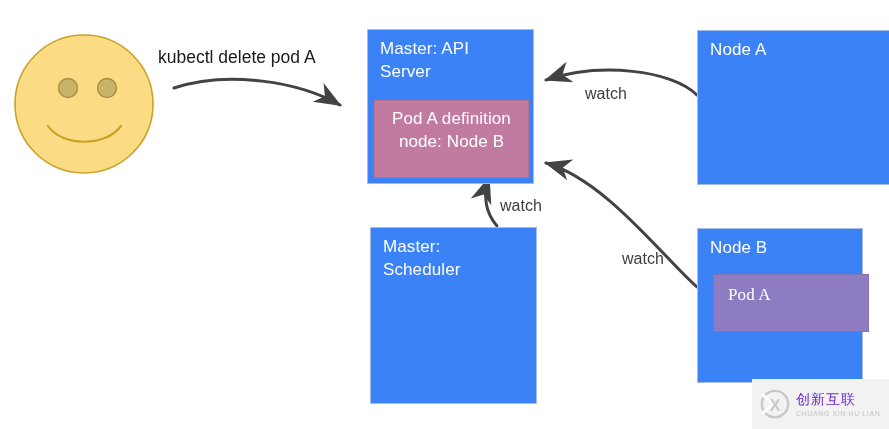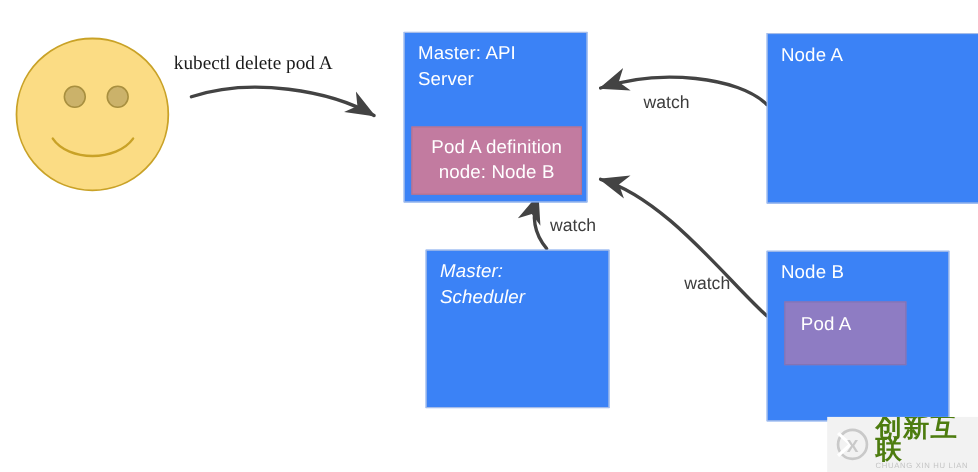--- a/index.html
+++ b/index.html
@@ -72,21 +72,20 @@
     font-size: 16px;
     line-height: 20px;
     white-space: nowrap;
   }
   .command-label {
     position: absolute;
     color: #1a1a1a;
     font-size: 17.5px;
     line-height: 22px;
     white-space: nowrap;
-    font-family: Liberation Serif, serif;
   }
   
   #watermark {
     position: absolute;
     left: 752px;
     top: 379px;
     width: 137px;
     height: 50px;
     background: #f2f2f2;
     display: flex;
@@ -99,25 +98,25 @@
     height: 30px;
     flex: none;
   }
   #watermark .wm-text {
     margin-left: 6px;
     display: flex;
     flex-direction: column;
     justify-content: center;
   }
   #watermark .wm-cn {
-    font-size: 24px;
+    font-size: 14px;
     line-height: 20px;
-    color: #4d7c0f;
+    color: #6d28d9;
     letter-spacing: 1px;
-    font-weight: bold;
+    font-weight: normal;
   }
   #watermark .wm-py {
     font-size: 7px;
     line-height: 10px;
     color: #c4c4c4;
     letter-spacing: 0.6px;
   }
 </style>
 </head>
 <body>
@@ -145,38 +144,38 @@
     <path d="M497,226 C485,212 483,196 489,178" fill="none" stroke="#434343" stroke-width="3" stroke-linecap="round" marker-end="url(#arrowhead)"></path>
 
     <path d="M697,287 C662,256 605,180 546,163" fill="none" stroke="#434343" stroke-width="3" stroke-linecap="round" marker-end="url(#arrowhead)"></path>
   </svg>
 
   <div class="command-label" style="left:158px; top:46px;">kubectl delete pod A</div>
 
   <div class="box box-blue" style="left:367px; top:29px; width:167px; height:155px;">
     <div class="box-label">Master: API
 Server</div>
-    <div class="inner-box inner-pink" style="left:6px; top:85px; width:155px; height:62px;">
+    <div class="inner-box inner-pink" style="left:6px; top:70px; width:155px; height:78px;">
       <div class="inner-text">Pod A definition
 node: Node B</div>
     </div>
   </div>
 
-  <div class="box box-blue" style="left:387px; top:227px; width:167px; height:144px;font-style:italic;">
+  <div class="box box-blue" style="left:370px; top:227px; width:167px; height:177px;">
     <div class="box-label">Master:
 Scheduler</div>
   </div>
 
   <div class="box box-blue" style="left:697px; top:30px; width:194px; height:155px;">
     <div class="box-label">Node A</div>
   </div>
 
   <div class="box box-blue" style="left:697px; top:228px; width:166px; height:155px;">
     <div class="box-label">Node B</div>
-    <div class="inner-box inner-purple" style="left:15px; top:45px; width:111px; height:58px;">
+    <div class="inner-box inner-purple" style="left:15px; top:45px; width:156px; height:58px;font-family:Liberation Serif, serif;">
       <div class="inner-text">Pod A</div>
     </div>
   </div>
 
   <div class="edge-label" style="left:585px; top:84px;">watch</div>
 
   <div class="edge-label" style="left:500px; top:196px;">watch</div>
 
   <div class="edge-label" style="left:622px; top:249px;">watch</div>
 

